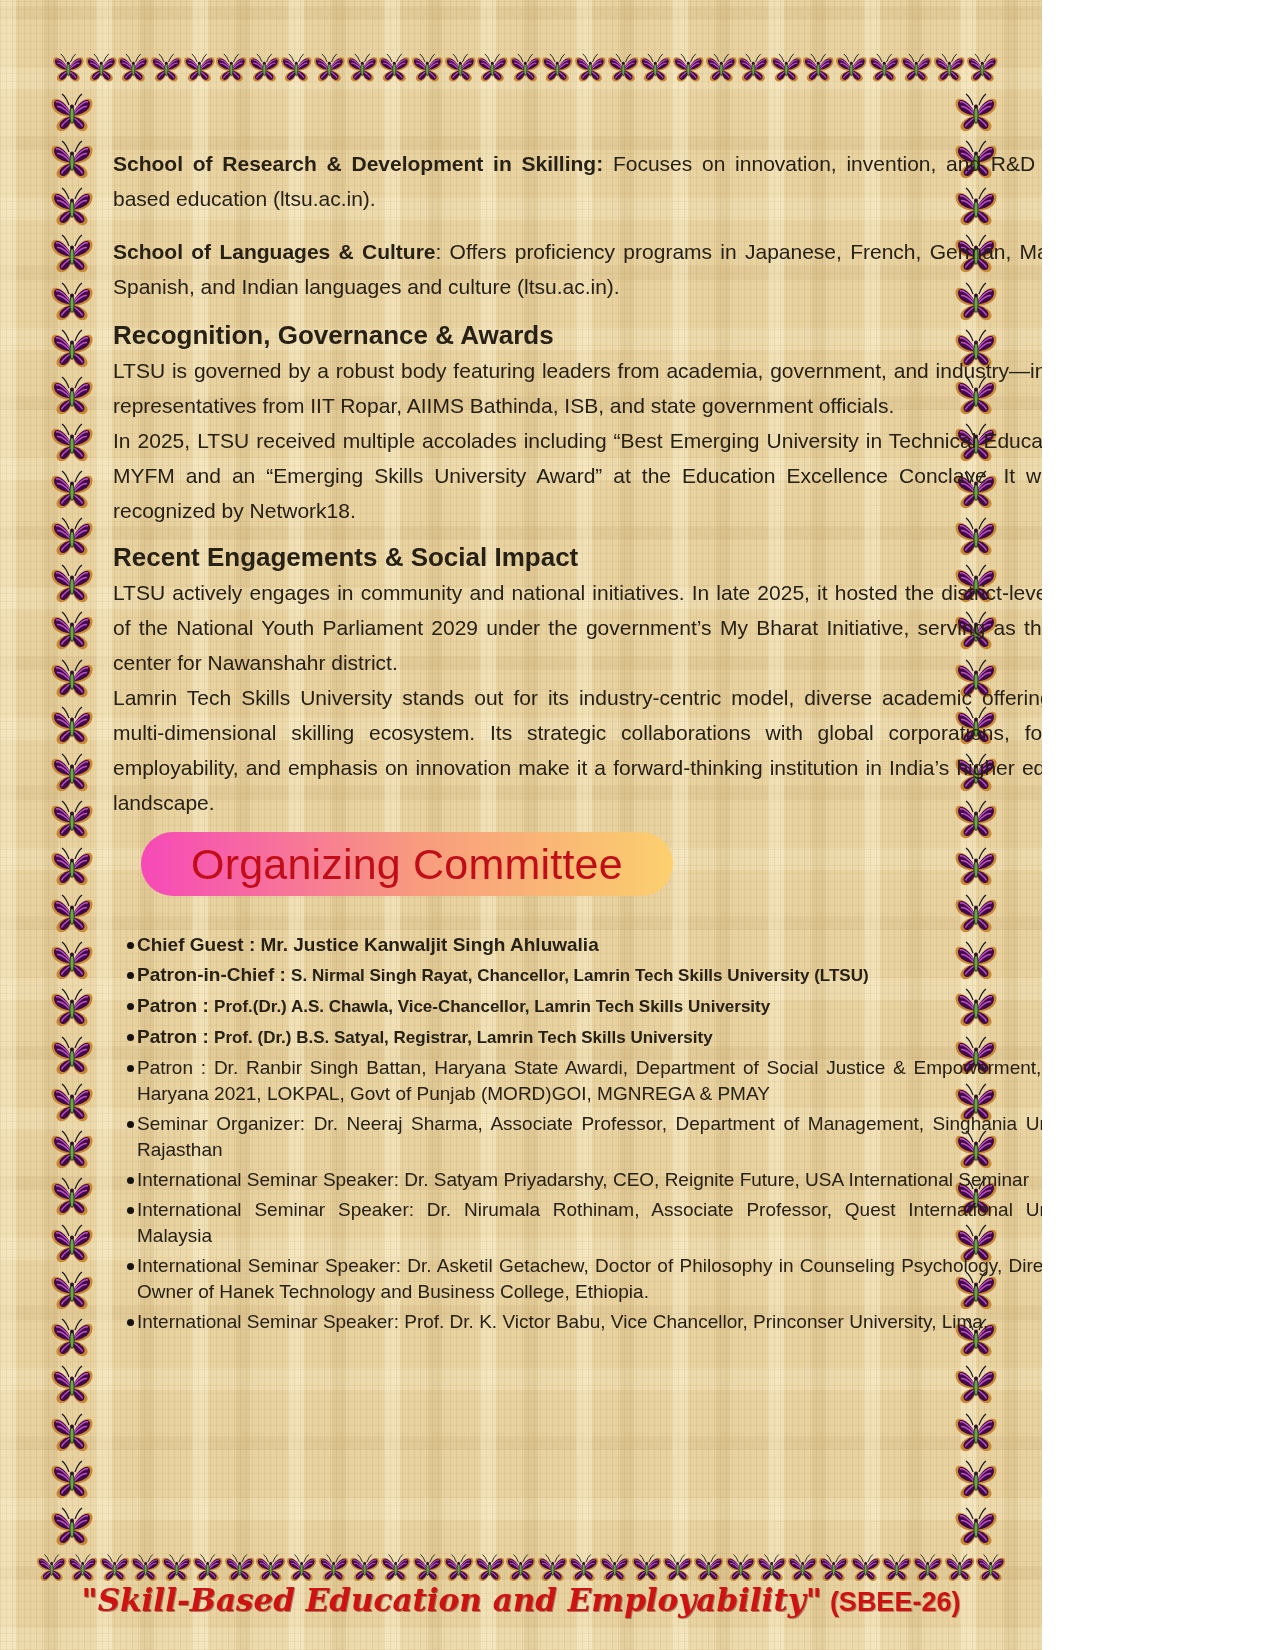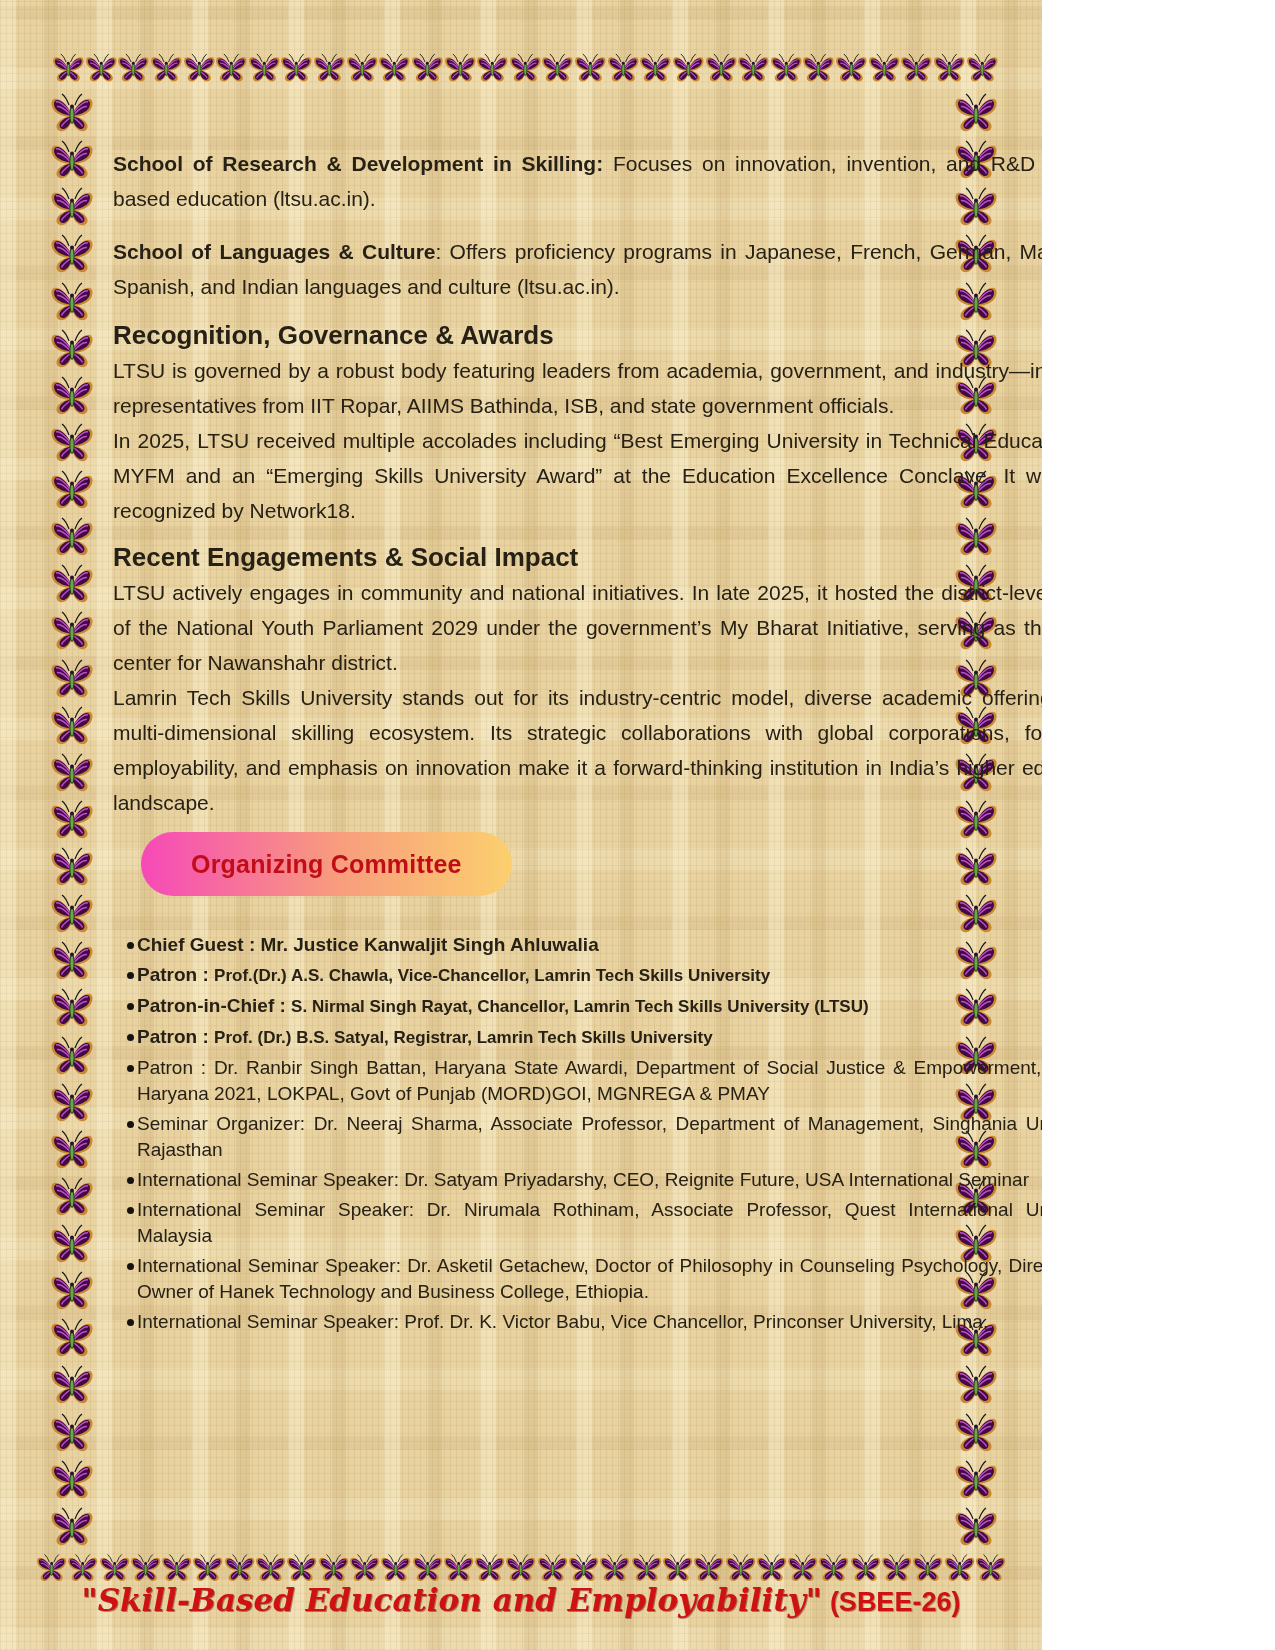--- a/index.html
+++ b/index.html
@@ -39,21 +39,21 @@
   h3.sec{font-size:26px;line-height:35px;margin:14px 0 0 0;text-align:left;}
   h3#h-eng{margin-top:12px;}
   .body-p{margin:0;}
   
   .pill{
     display:inline-flex;align-items:center;justify-content:center;
     margin:12px 0 0 28px;height:64px;padding:0 50px;border-radius:34px;
     background:linear-gradient(90deg,#f649b8 0%, #f89b7e 52%, #fbd06e 100%);
   }
   .pill span{
-    font-size:25px;font-weight:bold;color:#c00d18;line-height:1;letter-spacing:.2px;
+    font-size:43px;font-weight:normal;color:#c00d18;line-height:1;letter-spacing:.2px;
   }
   
   ul.committee{list-style:none;margin:36px 0 0 0;padding:0;}
   ul.committee li{
     position:relative;padding-left:24px;margin:0 0 4px 0;
     font-size:19px;line-height:26px;text-align:justify;
   }
   ul.committee li::before{
     content:"";position:absolute;left:14px;top:10px;width:7px;height:7px;
     border-radius:50%;background:#161210;
@@ -3275,22 +3275,22 @@
     <h3 class="sec" id="h-eng">Recent Engagements &amp; Social Impact</h3>
     <p class="body-p">LTSU actively engages in community and national initiatives. In late 2025, it hosted the district-level round of the National Youth Parliament 2029 under the government’s My Bharat Initiative, serving as the nodal center for Nawanshahr district.</p>
     <p class="body-p">Lamrin Tech Skills University stands out for its industry-centric model, diverse academic offerings, and multi-dimensional skilling ecosystem. Its strategic collaborations with global corporations, focus on employability, and emphasis on innovation make it a forward-thinking institution in India’s higher education landscape.</p>
 
     <div class="pill">
       <span>Organizing Committee</span>
     </div>
 
     <ul class="committee">
       <li class="v-bold"><span class="lead">Chief Guest : </span><span class="rest">Mr. Justice Kanwaljit Singh Ahluwalia</span></li>
+      <li class="v-mixed"><span class="lead">Patron-in-Chief : </span><span class="rest">S. Nirmal Singh Rayat, Chancellor, Lamrin Tech Skills University (LTSU)</span></li>
       <li class="v-mixed"><span class="lead">Patron : </span><span class="rest">Prof.(Dr.) A.S. Chawla, Vice-Chancellor, Lamrin Tech Skills University</span></li>
-      <li class="v-mixed"><span class="lead">Patron-in-Chief : </span><span class="rest">S. Nirmal Singh Rayat, Chancellor, Lamrin Tech Skills University (LTSU)</span></li>
       <li class="v-mixed"><span class="lead">Patron : </span><span class="rest">Prof. (Dr.) B.S. Satyal, Registrar, Lamrin Tech Skills University</span></li>
       <li class="v-reg"><span class="rest">Patron : Dr. Ranbir Singh Battan, Haryana State Awardi, Department of Social Justice &amp; Empowerment, Govt of Haryana 2021, LOKPAL, Govt of Punjab (MORD)GOI, MGNREGA &amp; PMAY</span></li>
       <li class="v-reg"><span class="rest">Seminar Organizer: Dr. Neeraj Sharma, Associate Professor, Department of Management, Singhania University, Rajasthan</span></li>
       <li class="v-reg"><span class="rest">International Seminar Speaker: Dr. Satyam Priyadarshy, CEO, Reignite Future, USA International Seminar</span></li>
       <li class="v-reg"><span class="rest">International Seminar Speaker: Dr. Nirumala Rothinam, Associate Professor, Quest International University, Malaysia</span></li>
       <li class="v-reg"><span class="rest">International Seminar Speaker: Dr. Asketil Getachew, Doctor of Philosophy in Counseling Psychology, Director and Owner of Hanek Technology and Business College, Ethiopia.</span></li>
       <li class="v-reg"><span class="rest">International Seminar Speaker: Prof. Dr. K. Victor Babu, Vice Chancellor, Princonser University, Lima,</span></li>
     </ul>
   </div>
 

